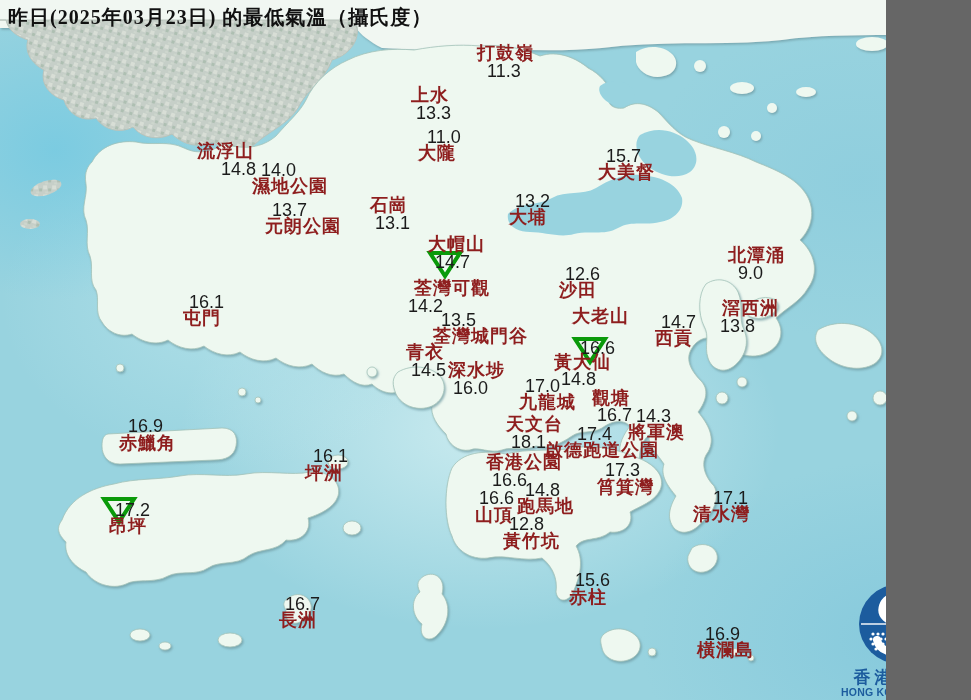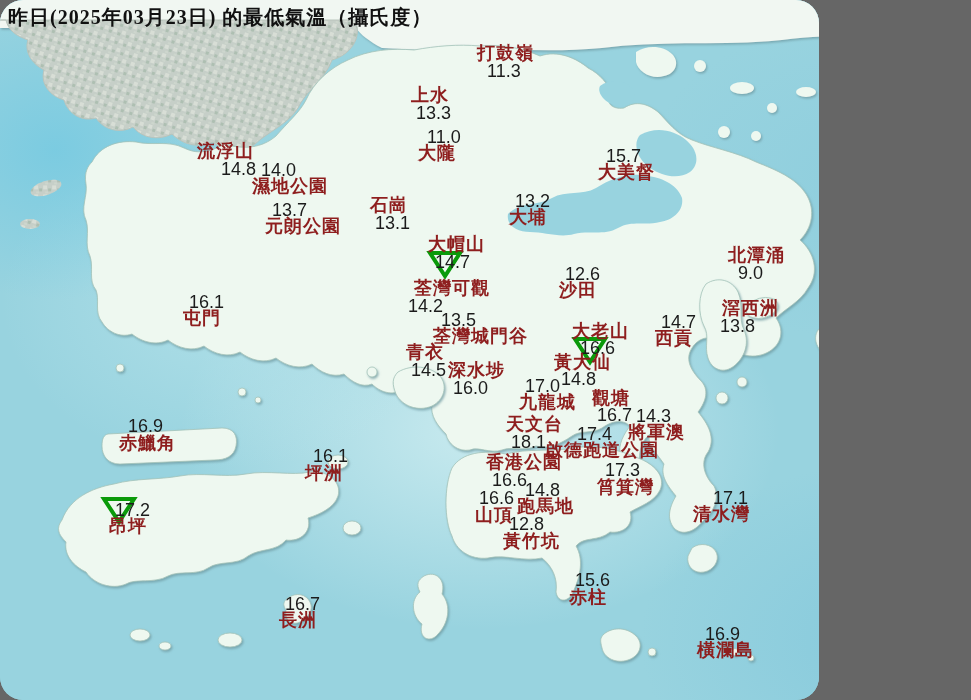--- a/index.html
+++ b/index.html
@@ -1,20 +1,19 @@
 <!DOCTYPE html>
 <html><head>
 <meta charset="utf-8">
 <style>
   html,body{margin:0;padding:0;background:#666;}
   #stage{
-    position:relative;width:819px;height:700px;overflow:hidden;
+    position:relative;width:886px;height:700px;overflow:hidden;
     font-family:"Liberation Sans",sans-serif;
     background:#98d3df;
-    border-radius:23px;
   }
   #map-svg{position:absolute;left:0;top:0;}
   #map-title{
     position:absolute;left:8px;top:4px;
     font-family:"Liberation Serif","DejaVu Serif",serif;
     font-size:20px;font-weight:bold;color:#111;letter-spacing:1px;
     white-space:nowrap;
   }
   .s-name{
     position:absolute;
@@ -252,21 +251,21 @@
       
       <div class="s-value" style="left: 441px; top: 311px;">13.5</div>
       <div class="s-name" style="left: 433px; top: 327px;">荃灣城門谷</div>
     </div>
   
     <div class="station">
       <svg class="marker" viewBox="0 0 36 28" style="left: 572px; top: 336px;">
         <polygon points="3,3 33,3 18,26"></polygon>
       </svg>
       <div class="s-value" style="left: 580px; top: 339px;">16.6</div>
-      <div class="s-name" style="left: 572px; top: 322px;">大老山</div>
+      <div class="s-name" style="left: 572px; top: 307px;">大老山</div>
     </div>
   
     <div class="station">
       
       <div class="s-value" style="left: 661px; top: 313px;">14.7</div>
       <div class="s-name" style="left: 655px; top: 329px;">西貢</div>
     </div>
   
     <div class="station">
       

